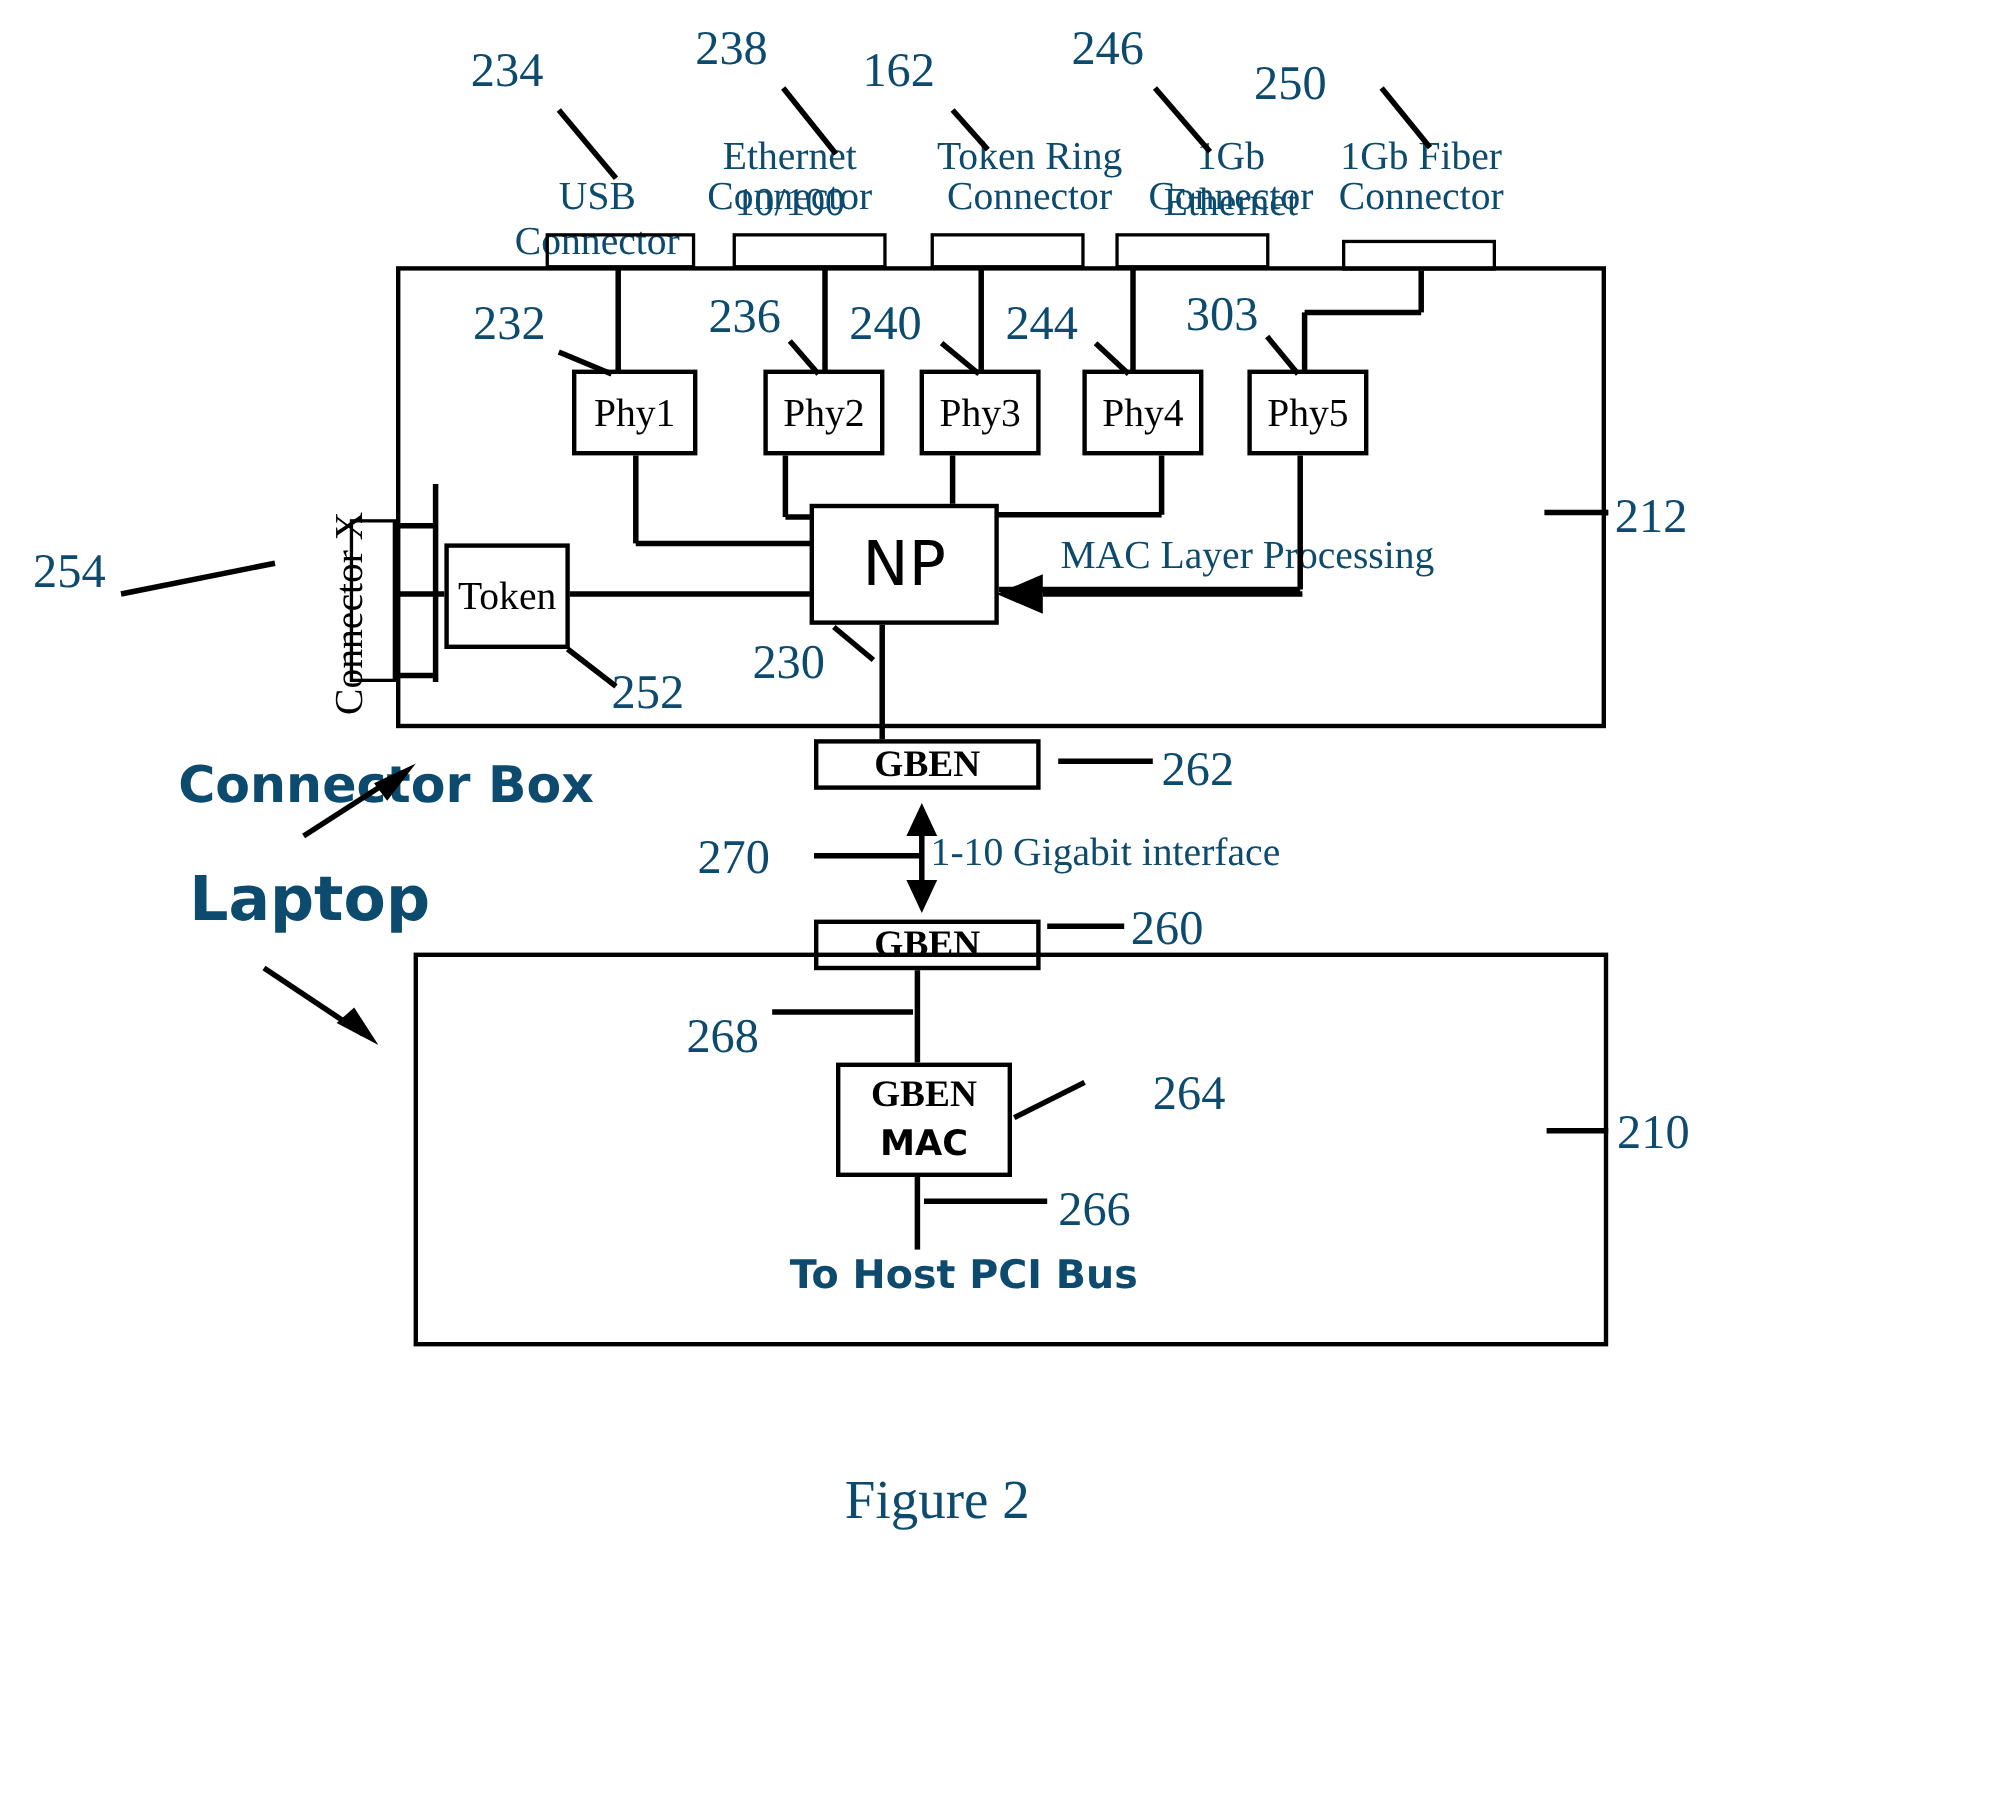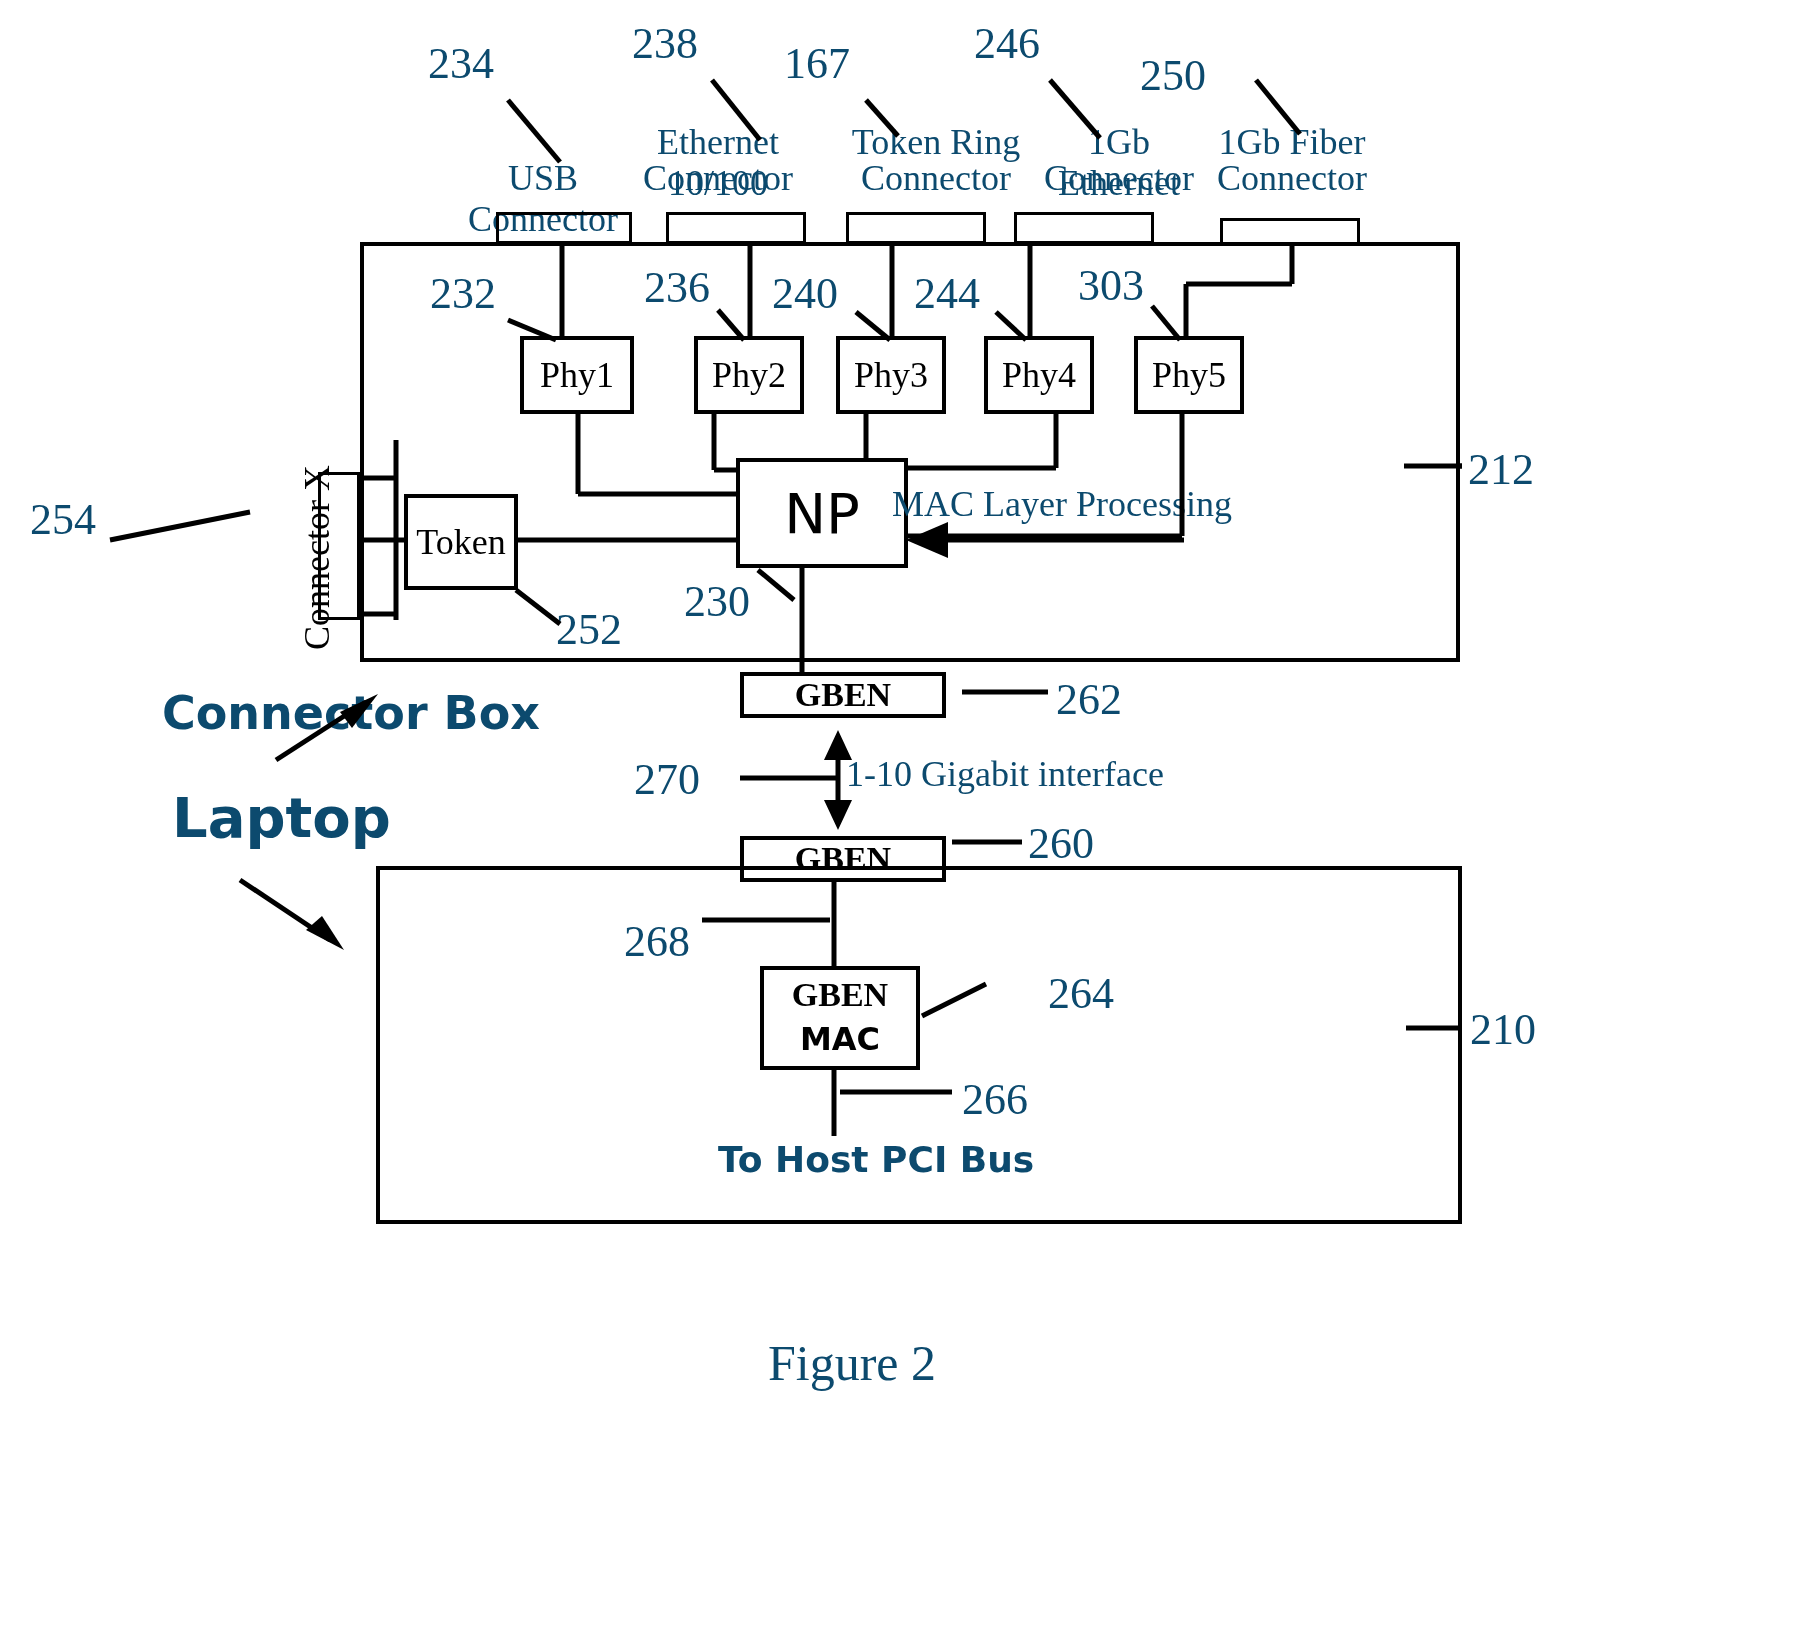--- a/index.html
+++ b/index.html
@@ -83,21 +83,21 @@
     pointer-events: none;
   }
 </style>
 </head>
 <body>
 
 <div id="figure">
 
   <div class="txt refnum" style="left:428px; top:42px;">234</div>
   <div class="txt refnum" style="left:632px; top:22px;">238</div>
-  <div class="txt refnum" style="left:784px; top:42px;">167</div>
+  <div class="txt refnum" style="left:784px; top:42px;">162</div>
   <div class="txt refnum" style="left:974px; top:22px;">246</div>
   <div class="txt refnum" style="left:1140px; top:22px;margin-top:32px;">250</div>
 
   <div class="txt lbl lbl-c" style="left:436px; top:158px; width:214px;">USB Connector</div>
 
   <div class="txt lbl lbl-c" style="left:610px; top:122px; width:216px;">Ethernet 10/100</div>
   <div class="txt lbl lbl-c" style="left:610px; top:158px; width:216px;">Connector</div>
 
   <div class="txt lbl lbl-c" style="left:846px; top:122px; width:180px;">Token Ring</div>
   <div class="txt lbl lbl-c" style="left:846px; top:158px; width:180px;">Connector</div>
@@ -154,21 +154,21 @@
     <span style="font-family:'DejaVu Sans','Liberation Sans',sans-serif; font-size:56px;">NP</span>
   </div>
 
   <div class="box box-center" style="left:404px; top:494px; width:114px; height:96px;">
     <span class="boxlabel">Token</span>
   </div>
 
   <div class="box-thin" style="left:318px; top:472px; width:42px; height:148px;"></div>
   <div class="vert-text" style="left:296px; top:650px;">Connector X</div>
 
-  <div class="txt lbl" style="left:892px; top:486px;">MAC Layer Processing</div>
+  <div class="txt lbl" style="left:964px; top:486px;">MAC Layer Processing</div>
 
   <div class="box box-center" style="left:740px; top:672px; width:206px; height:46px;">
     <span class="boxlabel" style="font-weight:bold; font-size:34px;">GBEN</span>
   </div>
 
   <div class="box box-center" style="left:740px; top:836px; width:206px; height:46px;">
     <span class="boxlabel" style="font-weight:bold; font-size:34px;">GBEN</span>
   </div>
 
   <div class="txt lbl" style="left:846px; top:756px;">1-10 Gigabit interface</div>

